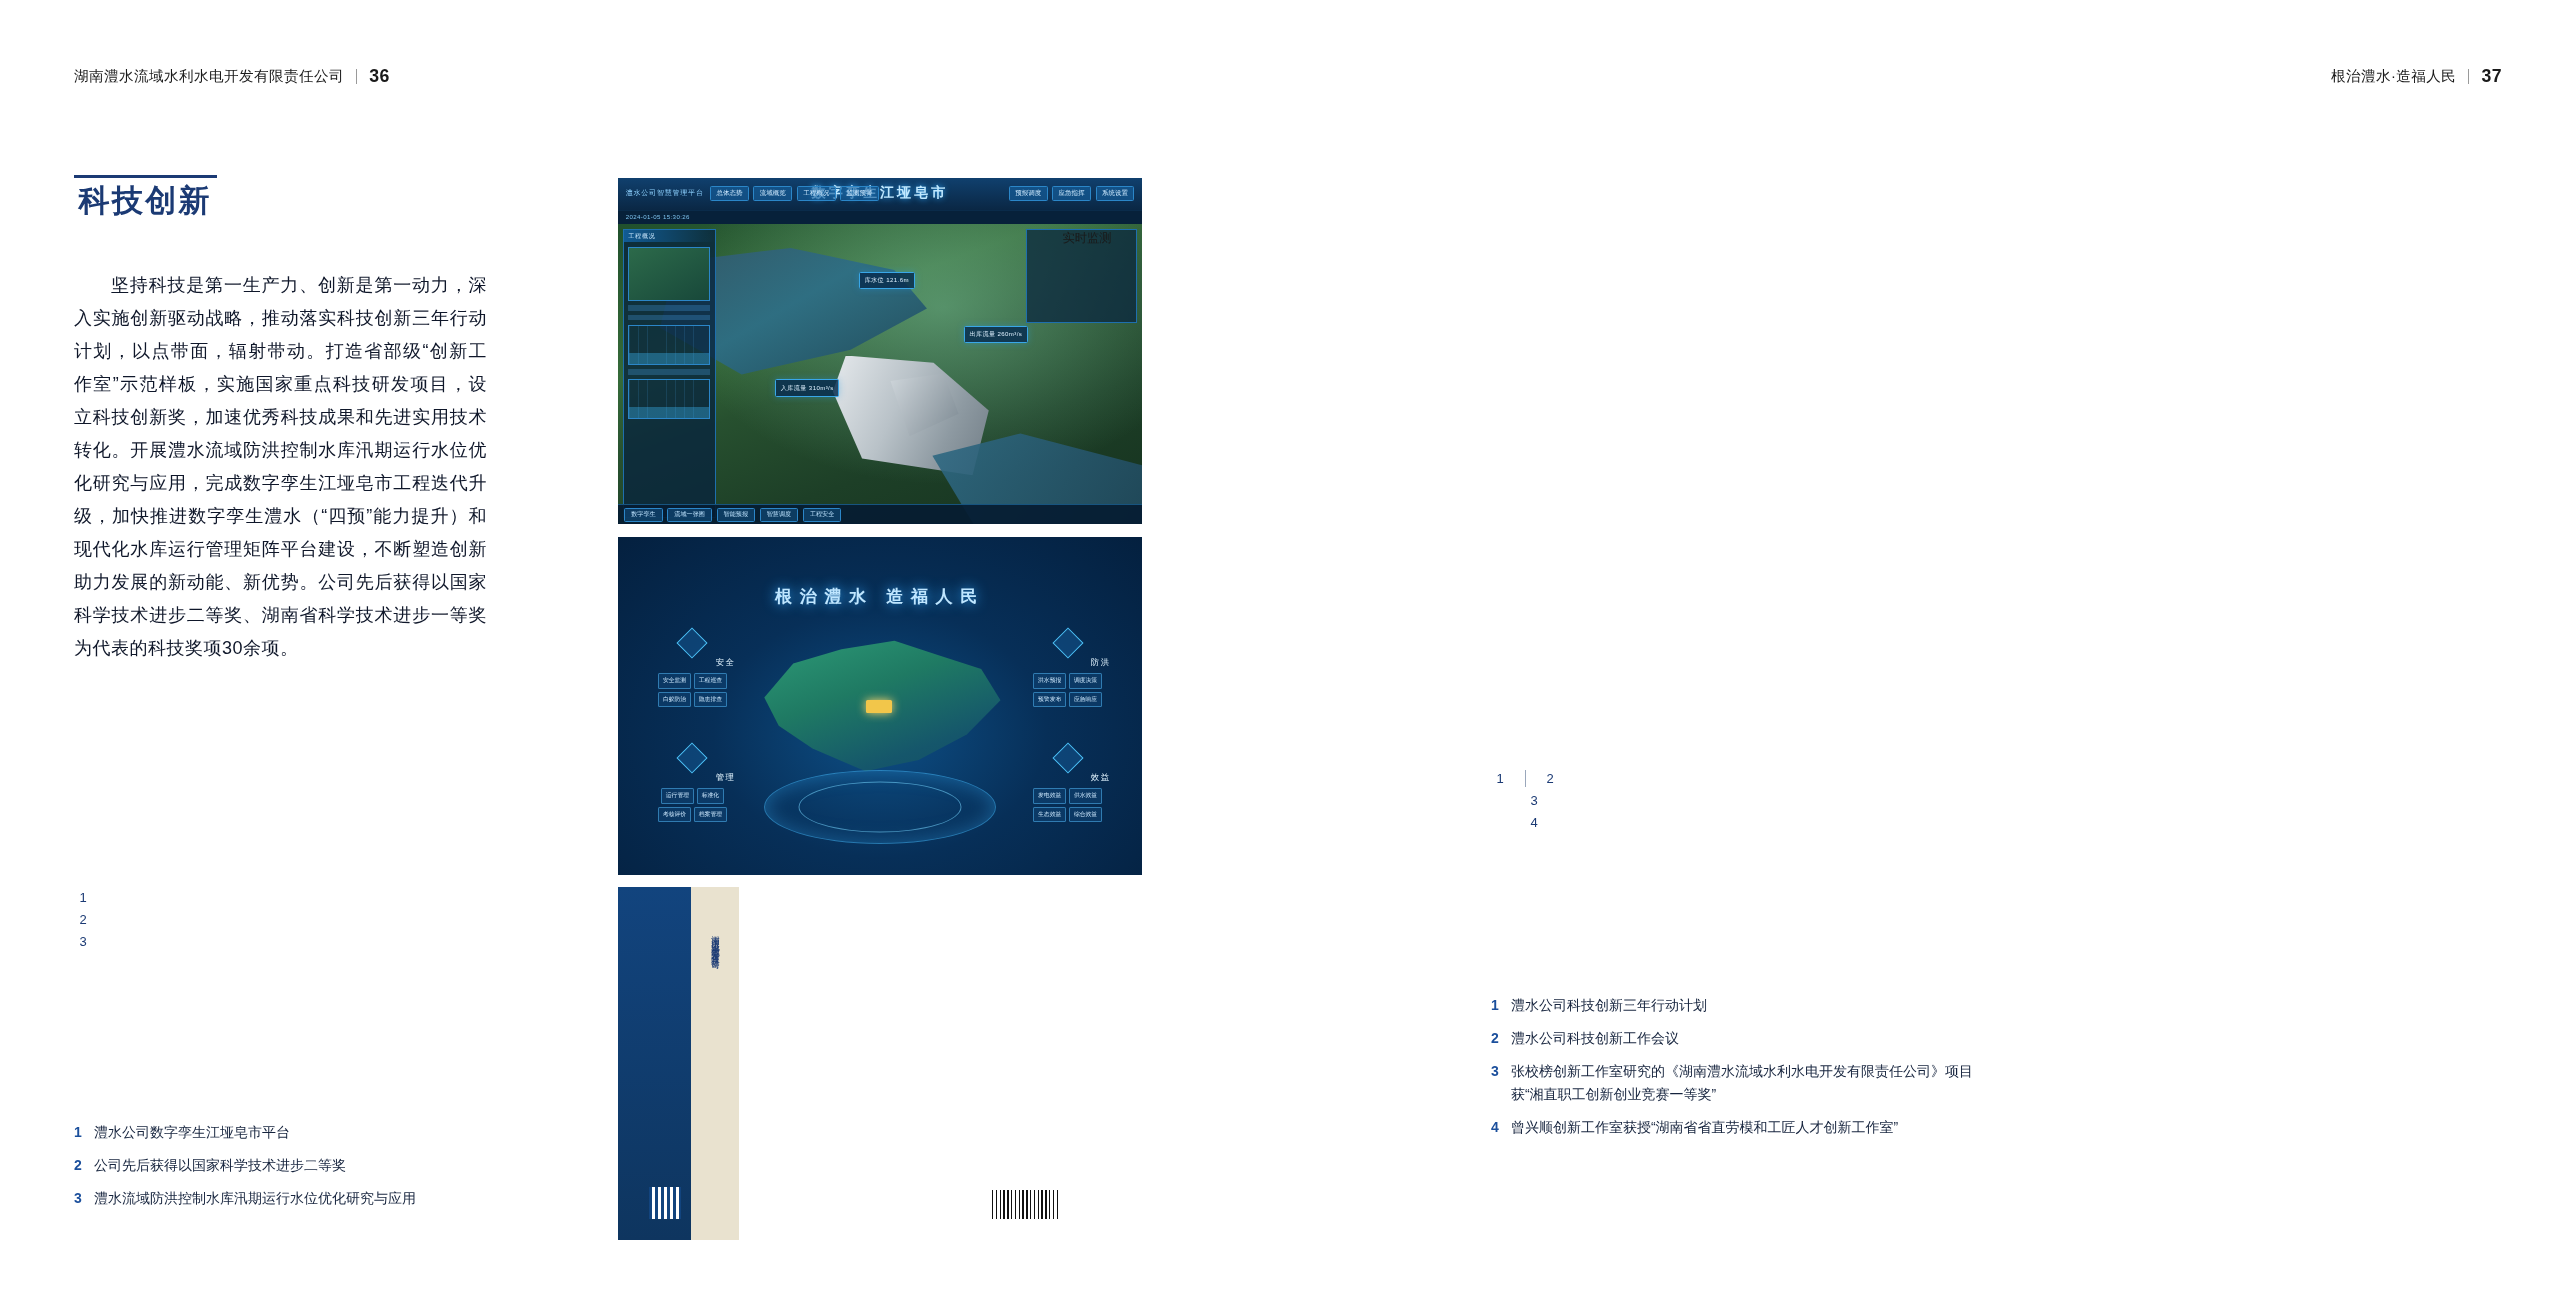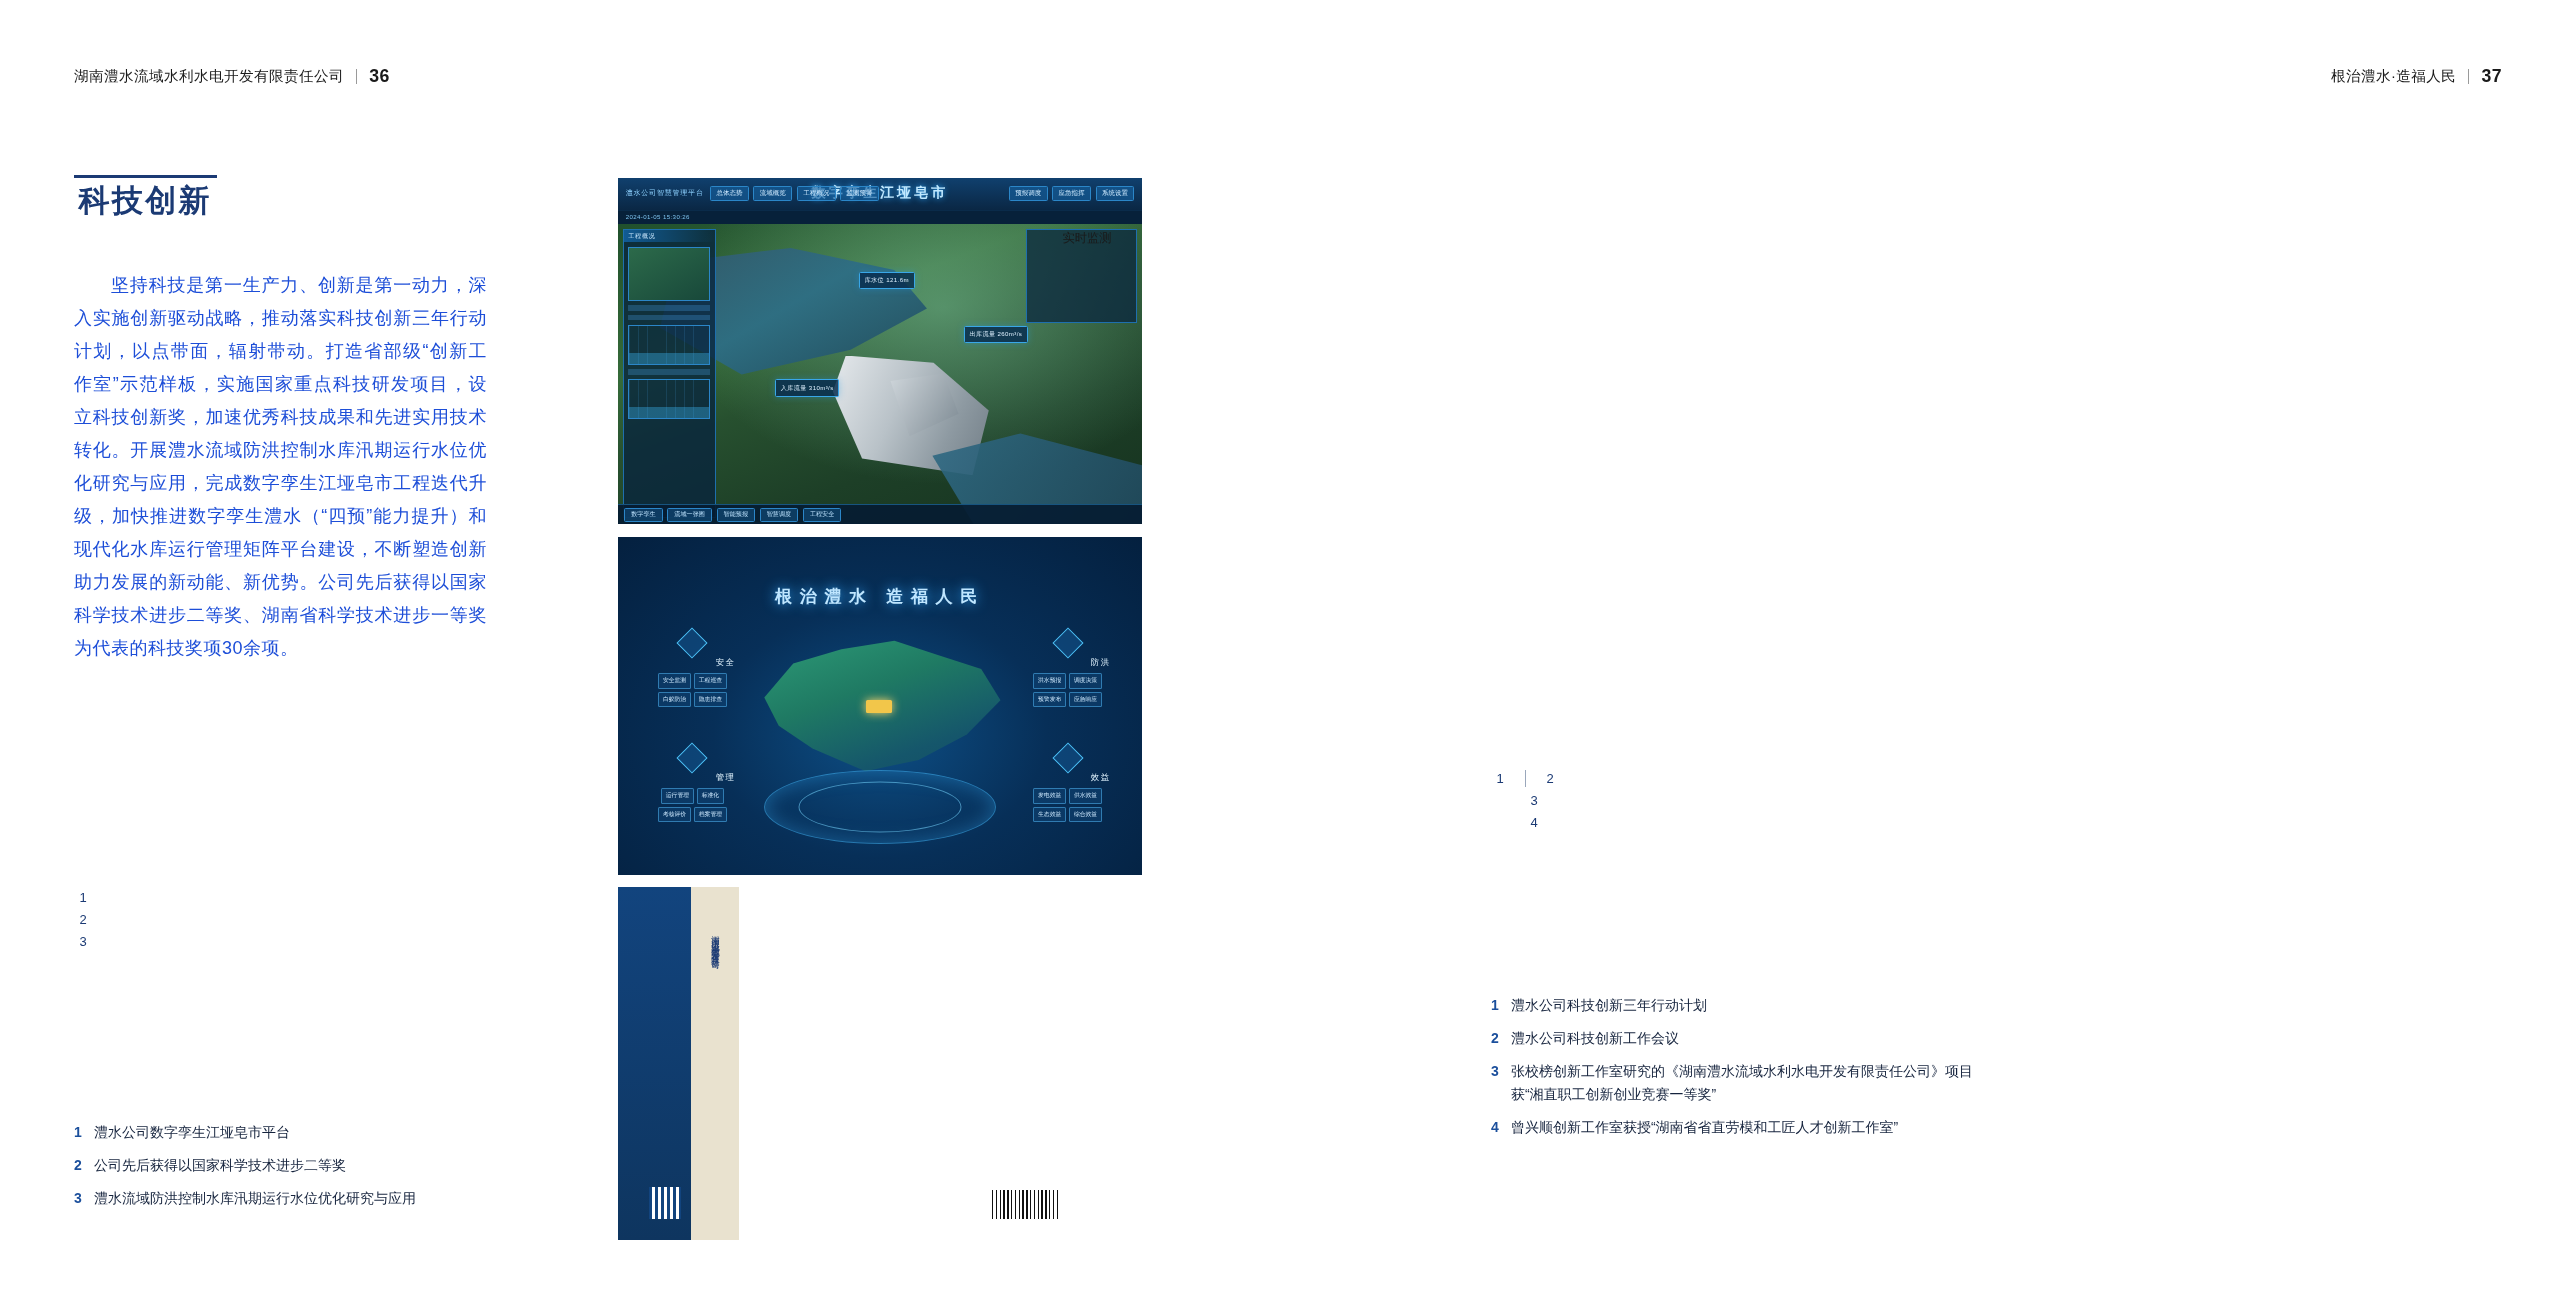--- a/index.html
+++ b/index.html
@@ -88,21 +88,21 @@
   
   .body-copy {
     position: absolute;
     left: 74px;
     top: 269px;
     width: 413px;
     font-size: 18px;
     line-height: 33px;
     text-align: justify;
     text-indent: 37px;
-    color: #1d4ed8;
+    color: #0f172a;
     letter-spacing: 0.5px;
   }
 
   
   .rail {
     position: absolute;
     font-size: 13px;
     color: #1b3a74;
   }
   .rail .rail-row {

